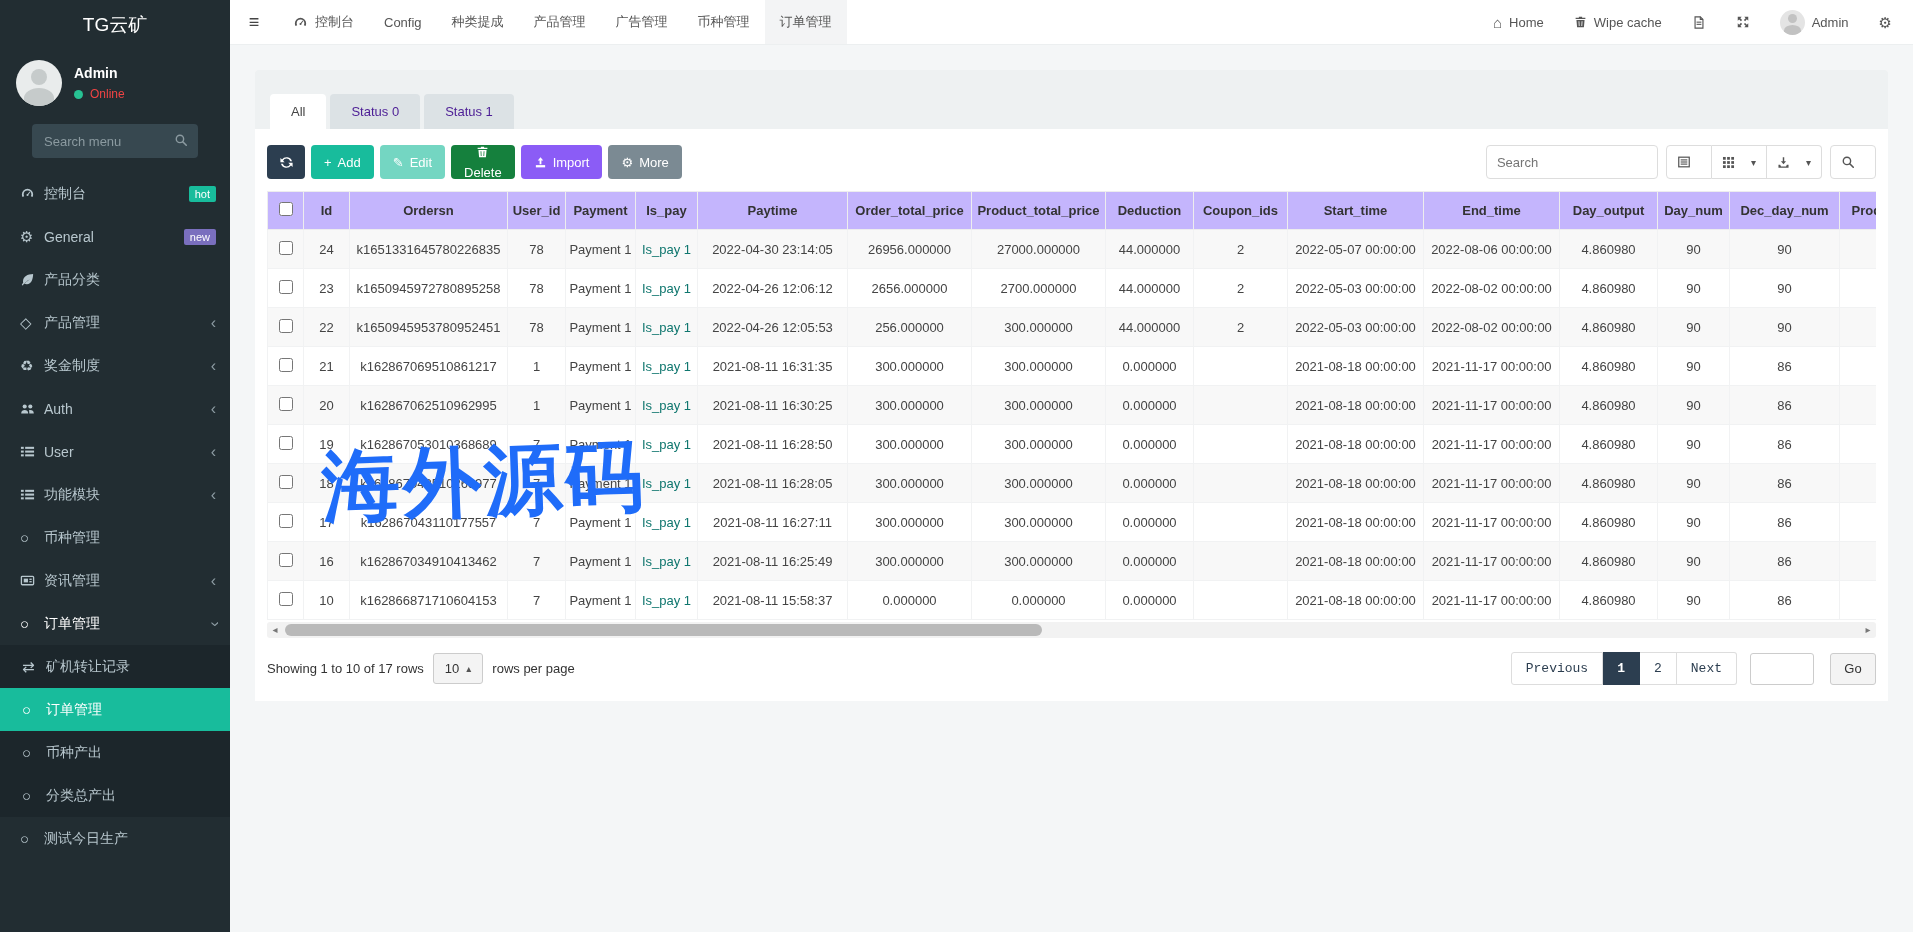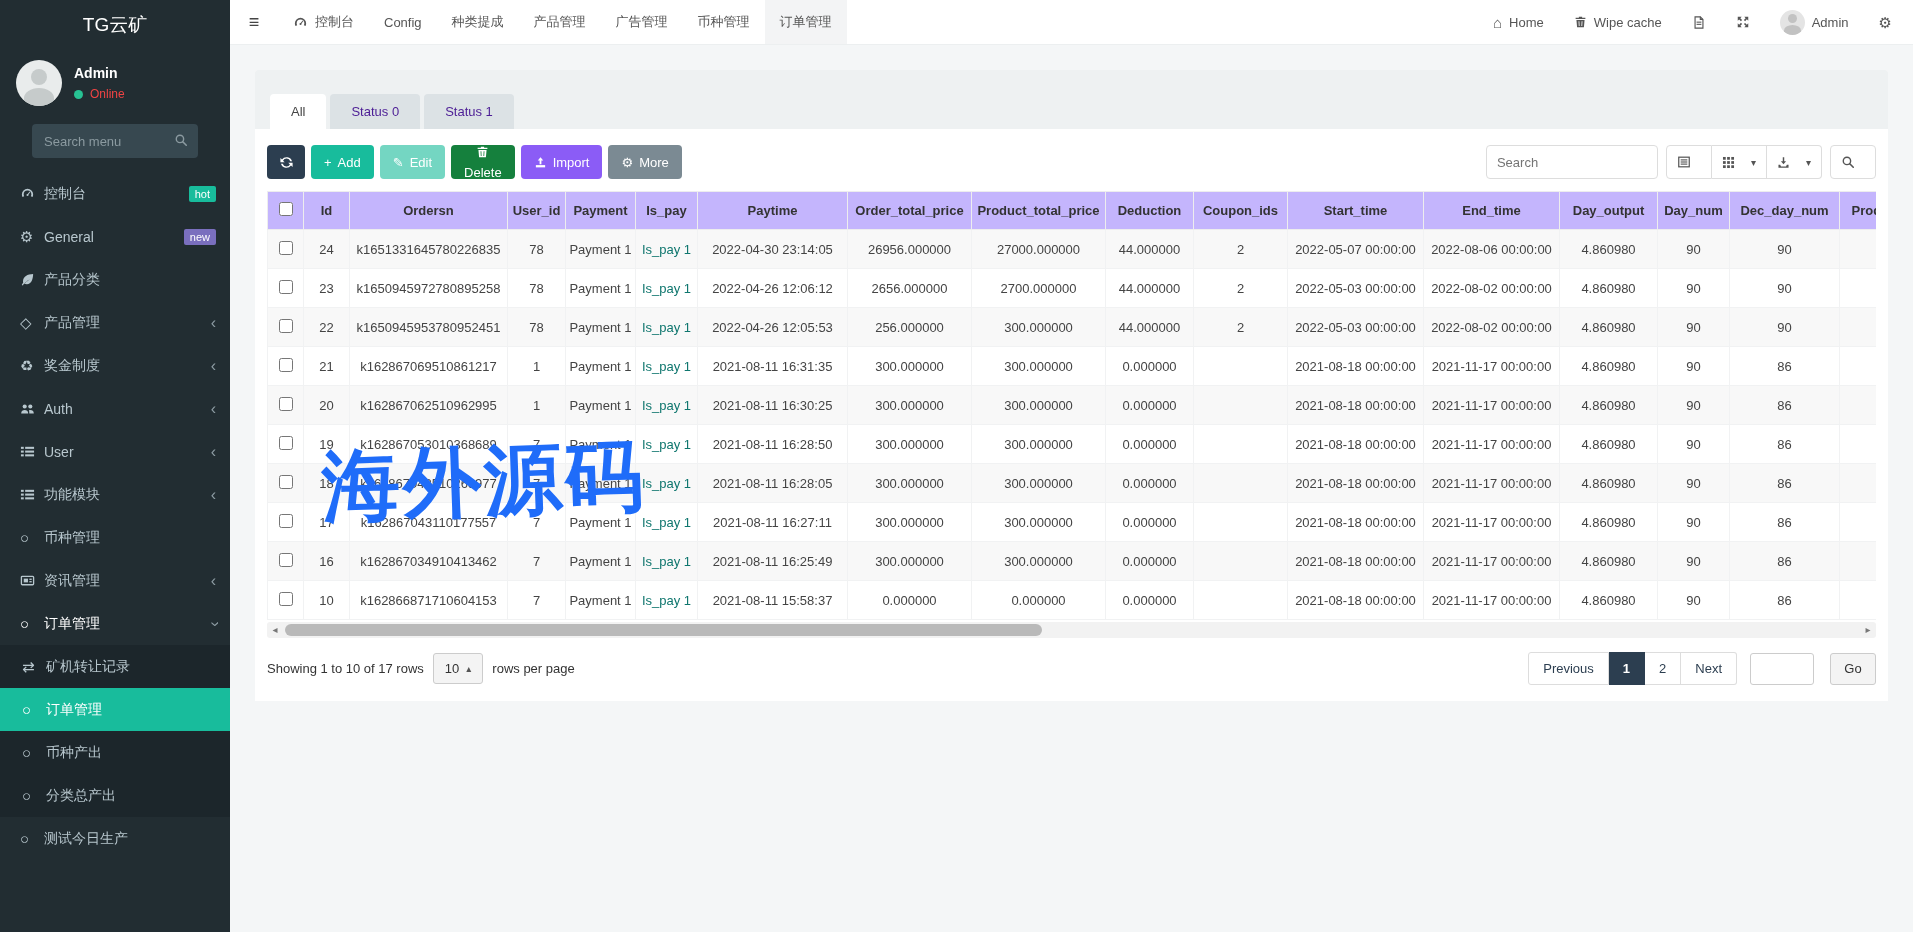--- a/index.html
+++ b/index.html
@@ -86,21 +86,21 @@
 
   .hscroll { display:flex; align-items:center; height:16px; background:#f2f2f2; margin-top:2px; border-radius:3px; }
   .hscroll .arr { width:16px; text-align:center; font-size:10px; color:#777; line-height:16px; cursor:pointer; }
   .hscroll .track { flex:1; height:12px; position:relative; }
   .hscroll .thumb { position:absolute; left:2px; width:48%; height:12px; background:#b9b9b9; border-radius:7px; cursor:grab; }
 
   
   .table-footer { display:flex; align-items:center; margin-top:14px; font-size:13px; color:#333; }
   .page-size-btn { margin:0 9px; height:31px; padding:0 11px; background:#f4f4f4; border:1px solid #ccc; border-radius:3px; display:inline-flex; align-items:center; gap:7px; font-size:13px; color:#333; cursor:pointer; font-family:inherit; }
   .footer-right { margin-left:auto; display:flex; align-items:center; }
-  .pagination { display:flex; list-style:none; }
+  .pagination { display:flex; list-style:none;font-family:Liberation Mono, monospace; }
   .pagination li { height:33px; display:flex; align-items:center; justify-content:center; border:1px solid #ddd; border-left:none; background:#fff; color:#2c3e50; font-size:13px; padding:0 14px; cursor:pointer; }
   .pagination li:first-child { border-left:1px solid #ddd; border-radius:3px 0 0 3px; }
   .pagination li:last-child { border-radius:0 3px 3px 0; }
   .pagination li.active { background:#2c3e50; border-color:#2c3e50; color:#fff; font-weight:bold; }
   .page-jump { width:64px; height:32px; border:1px solid #ccc; border-radius:3px; margin-left:13px; outline:none; padding:0 6px; font-size:13px; }
   .btn-go { width:46px; height:32px; border:1px solid #ccc; border-radius:3px; background:#f4f4f4; color:#333; font-size:13px; margin-left:16px; cursor:pointer; font-family:inherit; }
 
   
   .watermark { position:absolute; left:92px; top:430px; font-family:"DejaVu Serif",serif; font-weight:bold; font-size:78px; letter-spacing:3px; transform:rotate(-2deg); pointer-events:none; z-index:5; white-space:nowrap; }
 </style>

